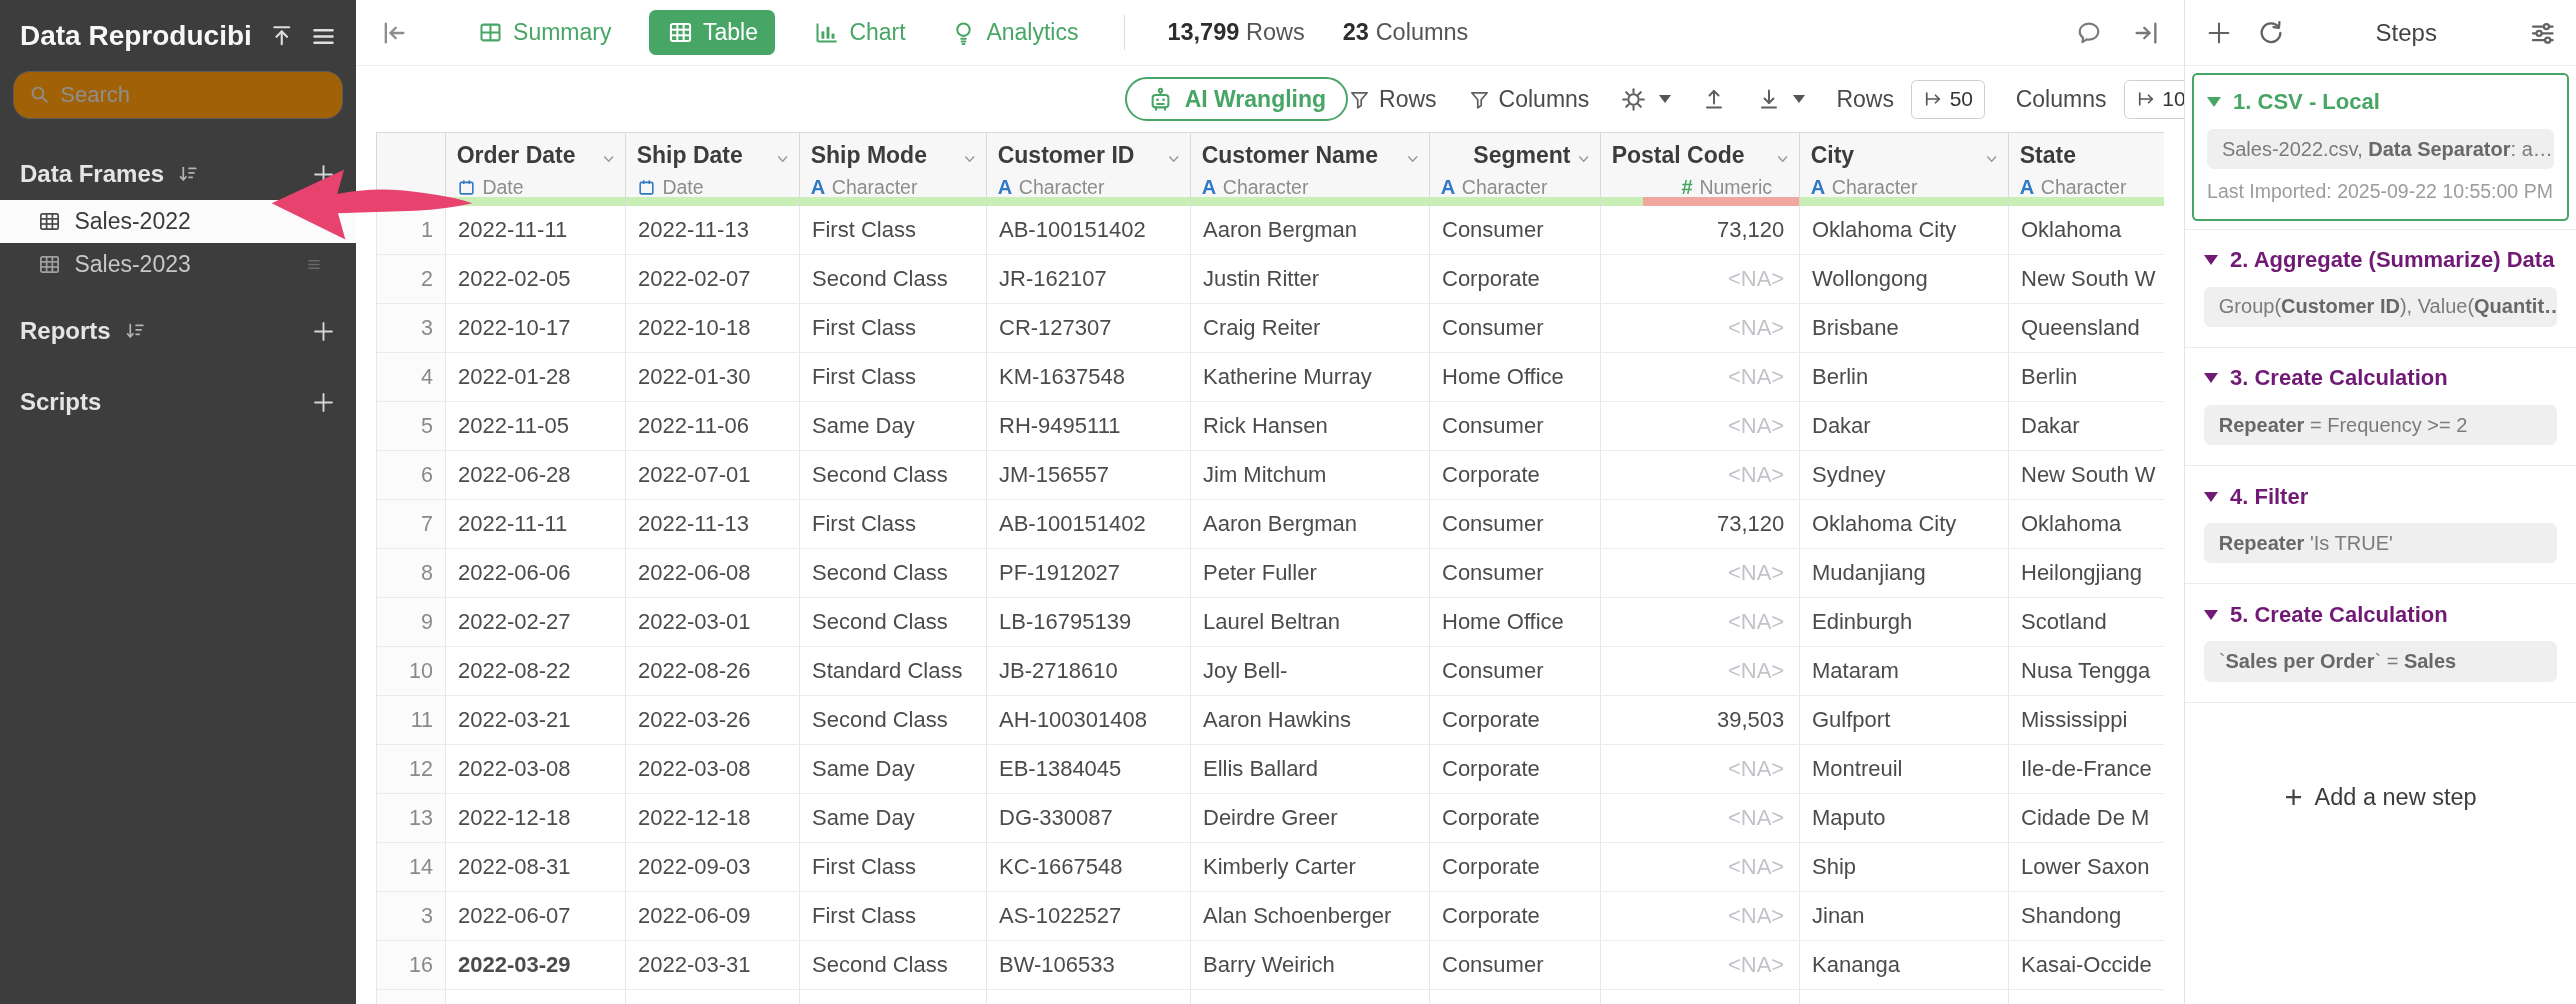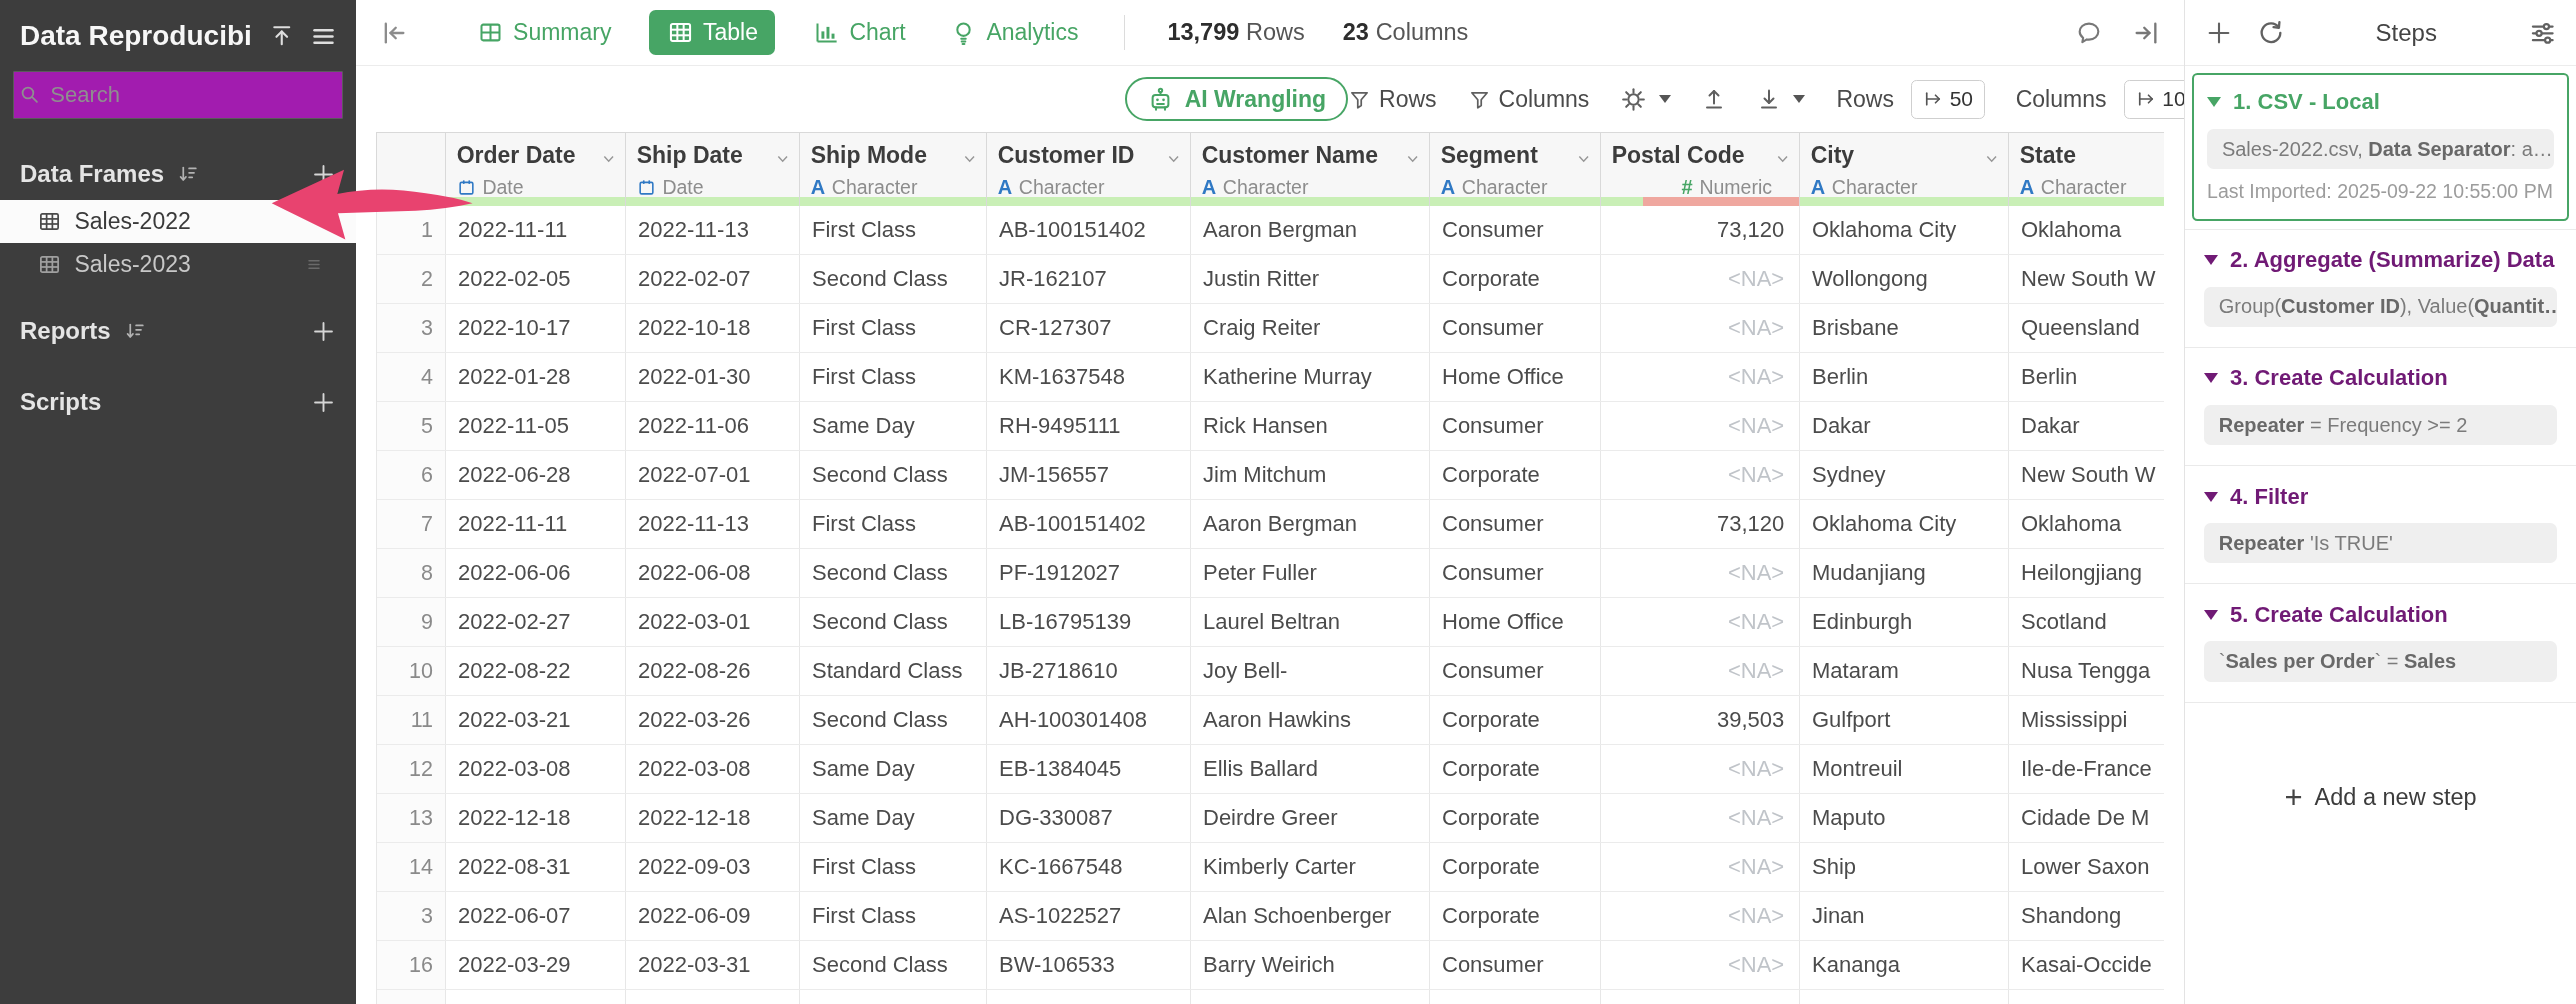--- a/index.html
+++ b/index.html
@@ -5,22 +5,22 @@
   * { margin:0; padding:0; box-sizing:border-box; }
   html,body { width:2576px; height:1005px; overflow:hidden; background:#fff;
               font-family:"Liberation Sans", sans-serif; }
   .app { position:relative; width:2576px; height:1005px; display:flex; overflow:hidden; }
 
   
   .sidebar { width:356px; flex:0 0 356px; background:#3d3d3d; height:100%; position:relative; }
   .sb-head { display:flex; align-items:center; padding:20px 19px 0 20px; }
   .sb-title { font-size:28px; font-weight:bold; color:#f7f7f7; white-space:nowrap; overflow:hidden; flex:1; }
   .sb-head .ic { color:#dedede; margin-left:16px; display:flex; }
-  .searchbox { margin:19px 13.4px 0 13.4px; height:48px; background:#a21caf; border:1.3px solid #5b5b5b;
-               border-radius:1px; display:flex; align-items:center; padding:0 1px; }
+  .searchbox { margin:19px 13.4px 0 13.4px; height:48px; background:#a16207; border:1.3px solid #5b5b5b;
+               border-radius:17px; display:flex; align-items:center; padding:0 11px; }
   .searchbox .ic { color:#8f8f8f; margin:0 9.4px 0 4px; display:flex; }
   .searchbox input { background:transparent; border:none; outline:none; color:#cfcfcf;
                      font-size:22px; font-family:inherit; width:100%; }
   .searchbox input::placeholder { color:#8f8f8f; }
   .sb-sections { margin-top:29.5px; }
   .sb-sec-head { height:51px; display:flex; align-items:center; padding:0 19px 0 20px; }
   .sb-sec-label { font-size:24px; font-weight:bold; color:#e5e5e5; }
   .sb-sec-head .sort { color:#b3b3b3; margin-left:13.4px; display:flex; }
   .sb-sec-head .add { color:#d6d6d6; margin-left:auto; display:flex; }
   .sb-item { height:43px; display:flex; align-items:center; padding-left:38px; padding-right:19px; position:relative; }
@@ -483,21 +483,21 @@
               </svg>
             </span>
             <div class="th-type">
               <span class="t-a">A</span>
               <span>Character</span>
             </div>
             <div class="th-qual">
               <div style="height: 100%; width: 100%; background: rgb(201, 239, 182);"></div>
             </div>
           </div>
-          <div class="th" style="width: 171px;">
+          <div class="th" style="width: 171px; text-align: right;">
             <div class="th-name">Segment</div>
             <span class="ic th-chev">
               <svg width="17.4" height="17.4" viewBox="0 0 24 24" fill="none" stroke="currentColor" stroke-width="2">
                 <polyline points="6,9 12,15.5 18,9"></polyline>
               </svg>
             </span>
             <div class="th-type">
               <span class="t-a">A</span>
               <span>Character</span>
             </div>
@@ -723,21 +723,21 @@
             <div class="td" style="width: 187px;">First Class</div>
             <div class="td" style="width: 204px;">AS-1022527</div>
             <div class="td" style="width: 239px;">Alan Schoenberger</div>
             <div class="td" style="width: 171px;">Corporate</div>
             <div class="td right" style="width: 199px;"><span class="na">&lt;NA&gt;</span></div>
             <div class="td" style="width: 209px;">Jinan</div>
             <div class="td" style="width: 156px;">Shandong</div>
           </div>
           <div class="trow">
             <div class="td rownum" style="width: 69px;">16</div>
-            <div class="td" style="width: 180px;">2022-03-29</div>
+            <div class="td" style="width: 180px; font-weight: bold;">2022-03-29</div>
             <div class="td" style="width: 174px;">2022-03-31</div>
             <div class="td" style="width: 187px;">Second Class</div>
             <div class="td" style="width: 204px;">BW-106533</div>
             <div class="td" style="width: 239px;">Barry Weirich</div>
             <div class="td" style="width: 171px;">Consumer</div>
             <div class="td right" style="width: 199px;"><span class="na">&lt;NA&gt;</span></div>
             <div class="td" style="width: 209px;">Kananga</div>
             <div class="td" style="width: 156px;">Kasai-Occide</div>
           </div>
           <div class="trow">

